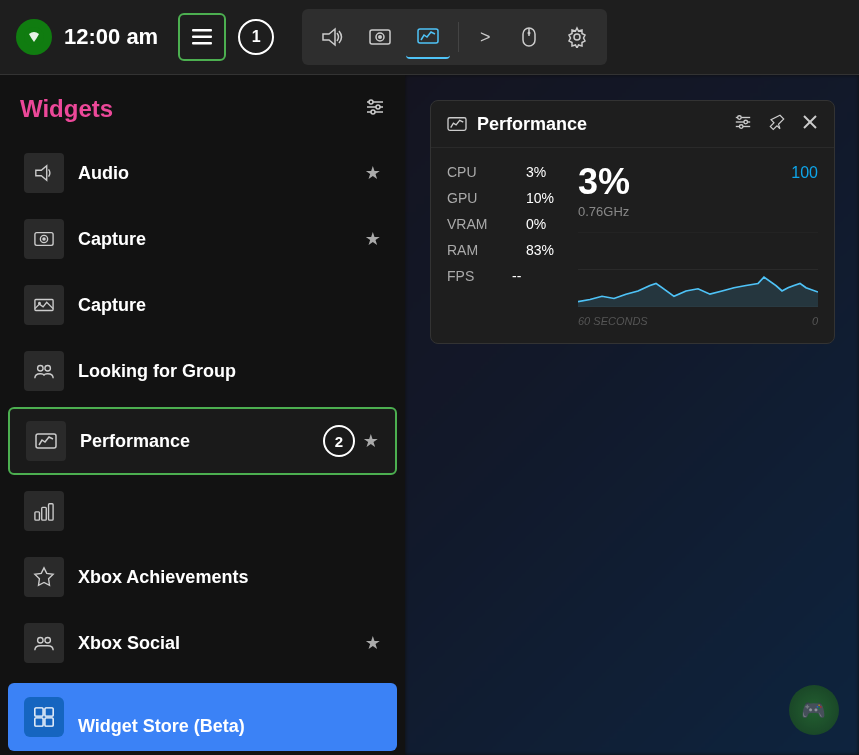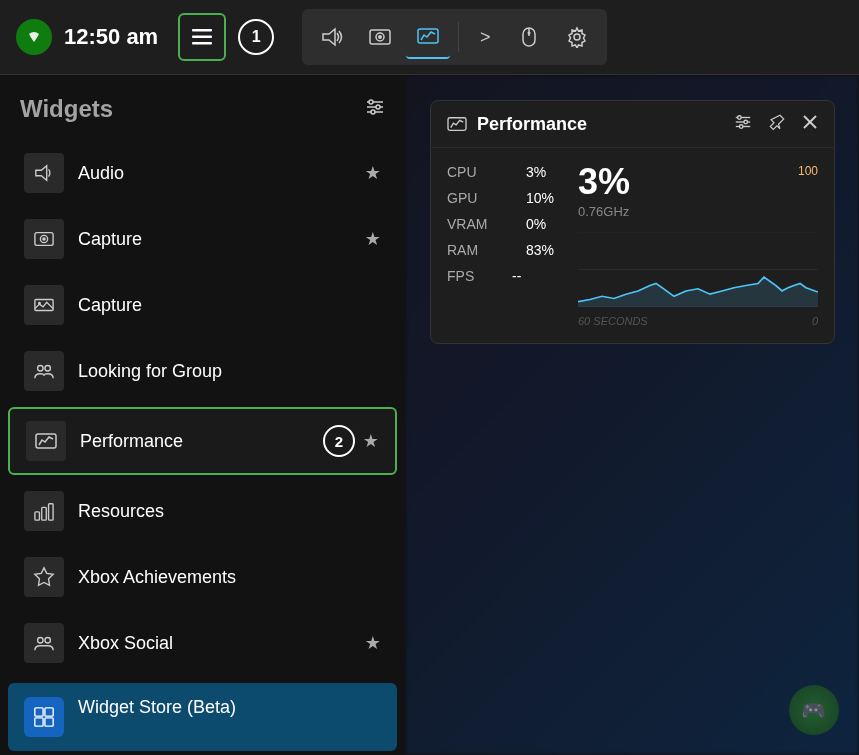--- a/index.html
+++ b/index.html
@@ -151,21 +151,21 @@
     }
 
     .widgets-header {
       display: flex;
       align-items: center;
       justify-content: space-between;
       padding: 20px 20px 16px 20px;
     }
 
     .widgets-title {
-      color: #a3a3a3;
+      color: #ec4899;
       font-size: 24px;
       font-weight: 700;
       text-align: center;
     }
 
     .settings-icon {
       color: #ccc;
       font-size: 18px;
       cursor: pointer;
     }
@@ -197,21 +197,21 @@
       justify-content: center;
       color: #ccc;
       font-size: 18px;
       flex-shrink: 0;
       margin-right: 14px;
     }
 
     .widget-name {
       color: white;
       font-size: 18px;
-      font-weight: 400;
+      font-weight: 700;
       flex: 1;
     }
 
     .star-icon {
       color: #aaa;
       font-size: 18px;
       cursor: pointer;
     }
 
     .circle-num-2 {
@@ -224,25 +224,25 @@
       justify-content: center;
       color: white;
       font-size: 15px;
       font-weight: bold;
       margin-right: 8px;
     }
 
     
     .widget-store-item {
       display: flex;
-      align-items: flex-start;
+      align-items: flex-end;
       padding: 14px 16px;
       cursor: pointer;
       margin: 2px 8px;
-      background: #0c4a6e;
+      background: #3b82f6;
       border-radius: 6px;
       margin-top: 8px;
     }
 
     .widget-store-icon {
       width: 40px;
       height: 40px;
       background: #1565c0;
       border-radius: 6px;
       display: flex;
@@ -411,21 +411,21 @@
 <body>
 
 <div class="top-bar">
   <div class="xbox-logo">
     <svg width="22" height="22" viewBox="0 0 22 22">
       <circle cx="11" cy="11" r="10" fill="#107c10"></circle>
       <path d="M6 8 Q11 4 16 8 Q14 12 11 16 Q8 12 6 8Z" fill="white" opacity="0.9"></path>
     </svg>
   </div>
 
-  <span class="time">12:50 am</span>
+  <span class="time">12:00 am</span>
 
   <div class="nav-btn">
     <svg width="20" height="16" viewBox="0 0 20 16">
       <rect y="0" width="20" height="2.5" rx="1" fill="white"></rect>
       <rect y="6.5" width="20" height="2.5" rx="1" fill="white"></rect>
       <rect y="13" width="20" height="2.5" rx="1" fill="white"></rect>
     </svg>
   </div>
 
   <div class="circle-num">
@@ -557,21 +557,20 @@
   </div>
 
   <div class="widget-item">
     <div class="widget-icon-box">
       <svg width="20" height="20" viewBox="0 0 22 22">
         <rect x="1" y="12" width="5" height="9" rx="1" fill="none" stroke="#ccc" stroke-width="1.5"></rect>
         <rect x="8.5" y="7" width="5" height="14" rx="1" fill="none" stroke="#ccc" stroke-width="1.5"></rect>
         <rect x="16" y="3" width="5" height="18" rx="1" fill="none" stroke="#ccc" stroke-width="1.5"></rect>
       </svg>
     </div>
-    <span class="widget-name">Resources</span>
   </div>
 
   <div class="widget-item">
     <div class="widget-icon-box">
       <svg width="22" height="22" viewBox="0 0 24 24">
         <path d="M12 2 L15 8 L22 9 L17 14 L18 21 L12 18 L6 21 L7 14 L2 9 L9 8 Z" fill="none" stroke="#ccc" stroke-width="1.5"></path>
       </svg>
     </div>
     <span class="widget-name">Xbox Achievements</span>
   </div>
@@ -672,21 +671,21 @@
         <span class="stat-value" style="margin-left:6px;">--</span>
       </div>
     </div>
 
     <div class="perf-right">
       <div style="display:flex;justify-content:space-between;align-items:flex-start;">
         <div>
           <div class="big-percent">3%</div>
           <div class="freq-label">0.76GHz</div>
         </div>
-        <div style="color:#fdba74;font-size:12px;">100</div>
+        <div style="color:#0ea5e9;font-size:16px;">100</div>
       </div>
 
       <div class="graph-area">
         <svg class="cpu-graph" viewBox="0 0 200 70" preserveAspectRatio="none">
 
           <line x1="0" y1="0" x2="200" y2="0" stroke="#333" stroke-width="0.5"></line>
           <line x1="0" y1="35" x2="200" y2="35" stroke="#333" stroke-width="0.5"></line>
           <line x1="0" y1="70" x2="200" y2="70" stroke="#333" stroke-width="0.5"></line>
 
           <polyline points="0,65 10,63 20,60 30,62 40,58 50,55 60,50 65,48 70,52 80,60 90,55 100,53 110,58 120,55 130,52 140,50 150,48 155,42 160,46 165,50 170,55 175,52 180,50 185,48 190,52 200,56" fill="none" stroke="#4fc3f7" stroke-width="1.5"></polyline>

